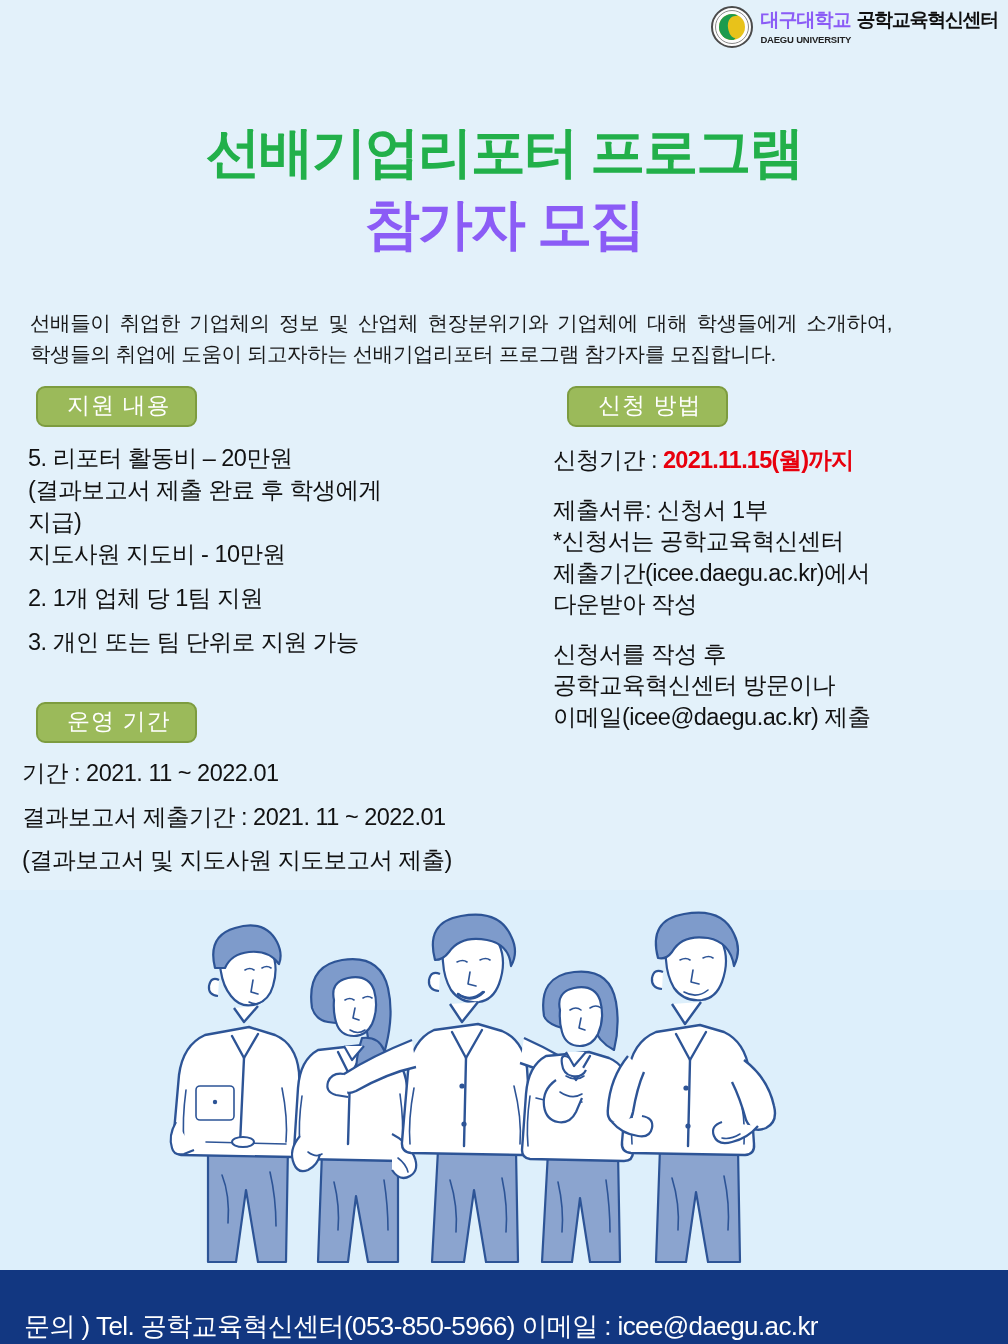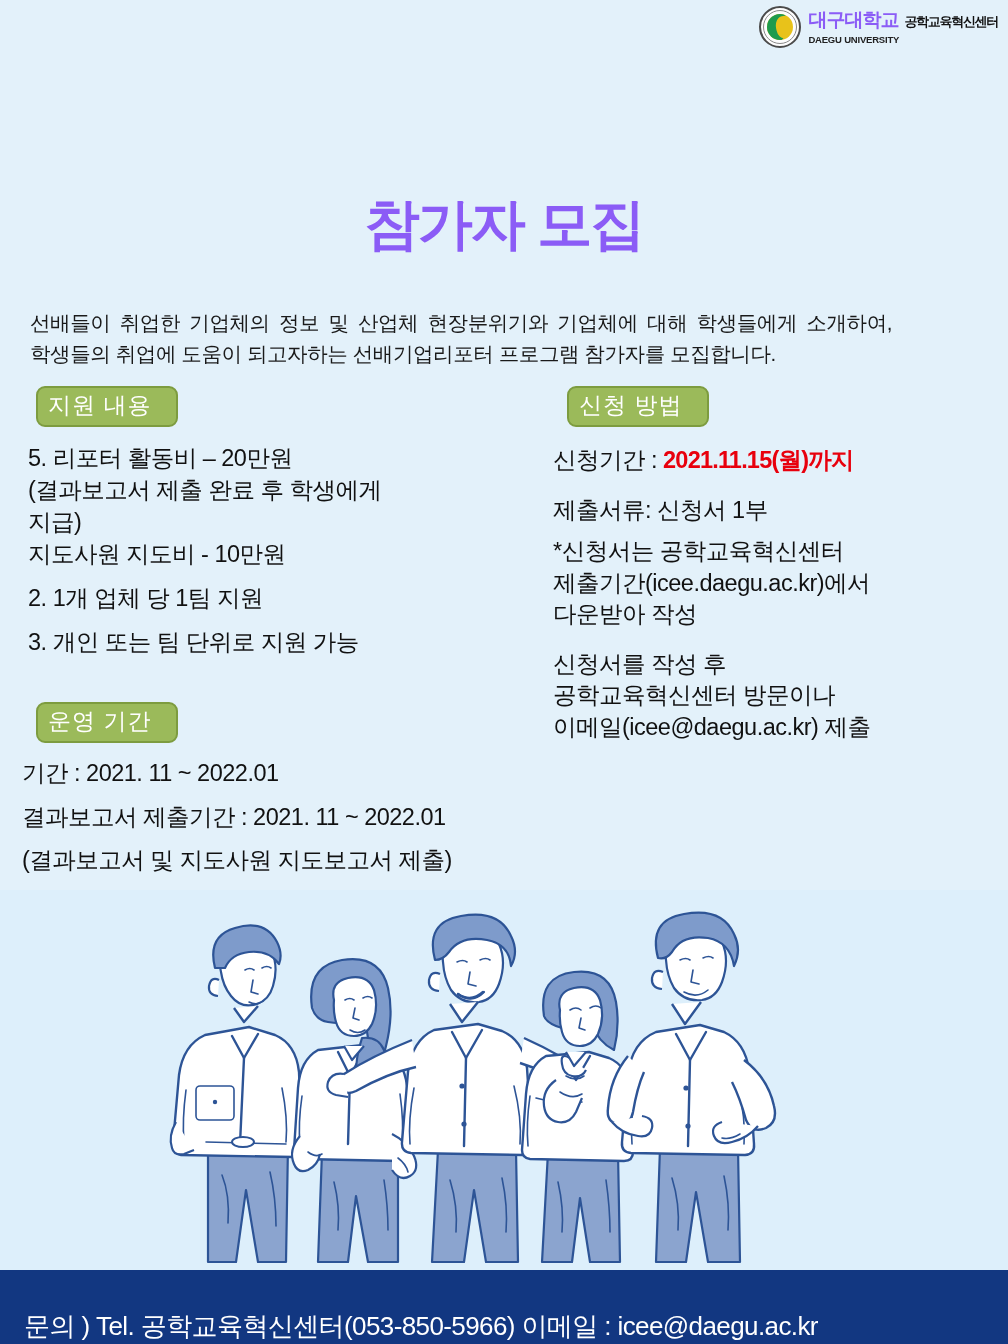--- a/index.html
+++ b/index.html
@@ -92,21 +92,21 @@
     align-items: baseline;
     gap: 6px;
   }
   .logo-kr {
     font-size: 19px;
     font-weight: bold;
     color: #8b5cf6;
     letter-spacing: -1px;
   }
   .logo-center {
-    font-size: 13px;
+    font-size: 19px;
     font-weight: bold;
     color: #111111;
     letter-spacing: -1.3px;
   }
   .logo-en {
     font-size: 9.5px;
     font-weight: bold;
     color: #222222;
     letter-spacing: -0.2px;
     margin-top: 6px;
@@ -147,21 +147,21 @@
   .intro .l1 { word-spacing: 4px; }
 
   
   .badge {
     display: inline-block;
     background: #9bba5a;
     border: 2px solid #7d9c3f;
     border-radius: 9px;
     color: #ffffff;
     font-size: 23px;
-    padding: 5px 25px 7px 10px;
+    padding: 5px 25px 7px 29px;
     letter-spacing: 1px;
     line-height: 1.1;
     box-sizing: border-box;
   }
 
   
   .col-left {
     position: absolute;
     left: 22px;
     top: 386px;
@@ -204,21 +204,21 @@
   .period-lines div { margin-bottom: 10px; }
 
   
   .r-line {
     font-size: 23.5px;
     color: #111111;
     line-height: 1.34;
     letter-spacing: -0.5px;
   }
   .r-gap { margin-top: 18px; }
-  .r-gap-sm { margin-top: 10px; }
+  .r-gap-sm { }
   .deadline {
     color: #e8000d;
     font-weight: bold;
     letter-spacing: -0.8px;
     text-align: right;
   }
 
   
   .illustration {
     position: absolute;
@@ -261,20 +261,21 @@
     </div>
     <div class="logo-text">
       <div class="logo-row">
         <span class="logo-kr">대구대학교</span>
         <span class="logo-center">공학교육혁신센터</span>
       </div>
       <span class="logo-en">DAEGU UNIVERSITY</span>
     </div>
   </div>
 
+  <div class="title-1">선배기업리포터 프로그램</div>
   <div class="title-2">참가자 모집</div>
 
   <div class="intro">
     <p class="l1">선배들이  취업한  기업체의  정보  및  산업체  현장분위기와   기업체에  대해  학생들에게  소개하여,</p>
     <p>학생들의 취업에 도움이 되고자하는 선배기업리포터 프로그램 참가자를 모집합니다.</p>
   </div>
 
   <div class="col-left">
     <div class="badge-wrap">
       <span class="badge">지원 내용</span>

